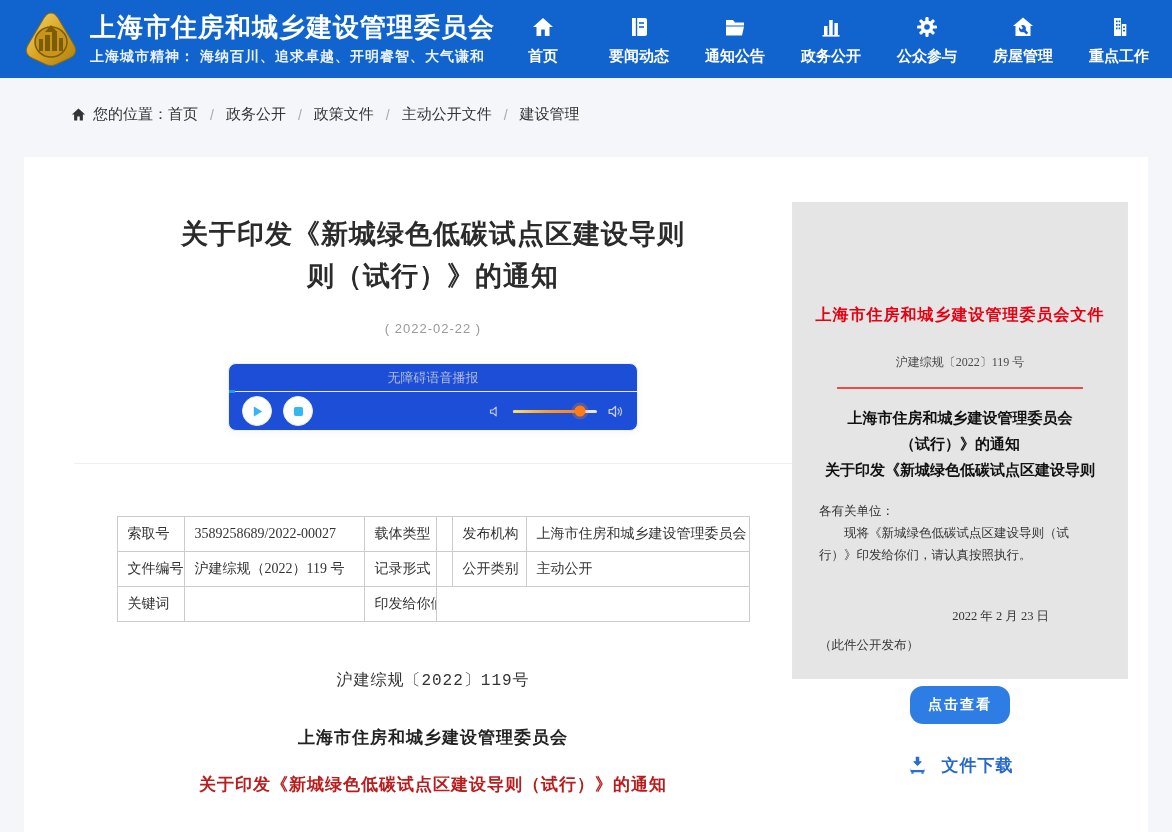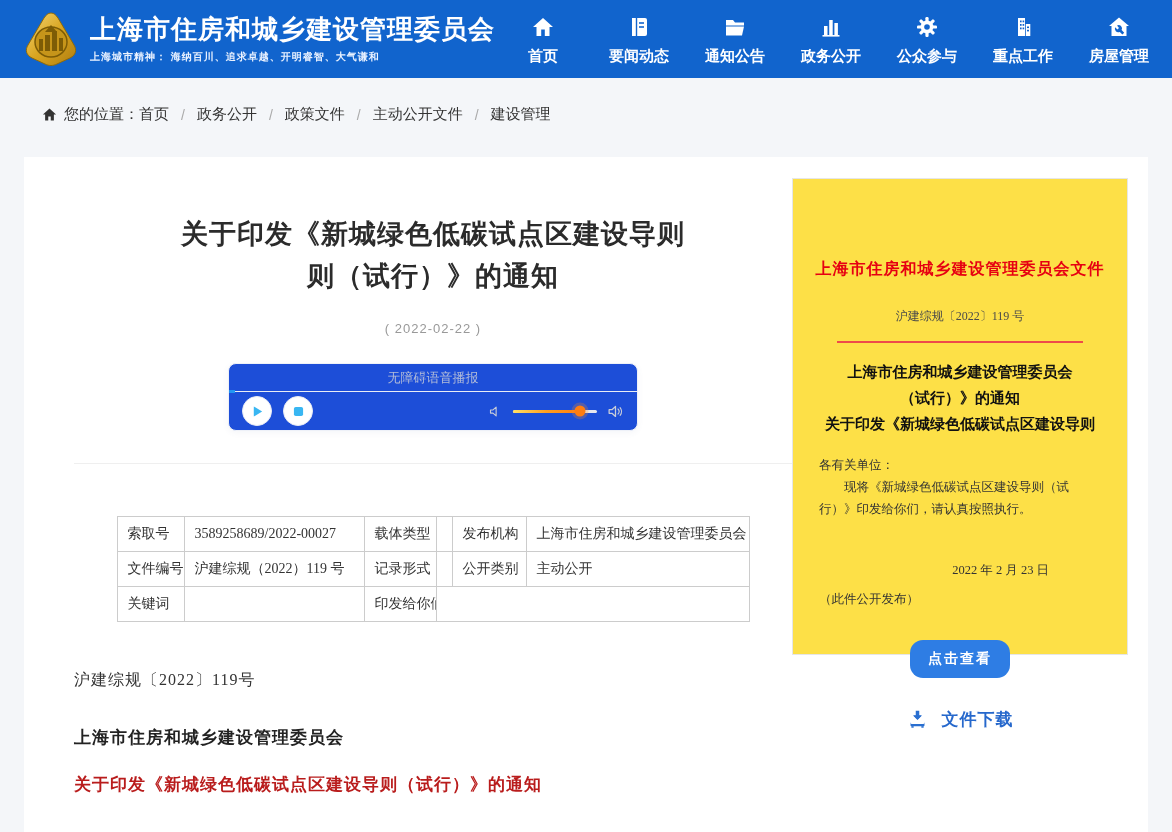--- a/index.html
+++ b/index.html
@@ -12,32 +12,32 @@
 
   
   .site-header {
     height: 78px; background: #1164cd;
     display: flex; align-items: center;
     padding: 0 22px 0 24px;
   }
   .logo { width: 54px; height: 56px; flex: none; }
   .brand { margin-left: 12px; flex: none; }
   .brand-title { color: #fff; font-size: 26px; font-weight: bold; letter-spacing: 1px; line-height: 30px; }
-  .brand-sub { color: #eaf2ff; font-size: 10px; font-weight: bold; margin-top: 6px; letter-spacing: 1px; }
+  .brand-sub { color: #eaf2ff; font-size: 14px; font-weight: bold; margin-top: 6px; letter-spacing: 1px; }
   .main-nav { margin-left: auto; display: flex; }
   .nav-item {
     width: 96px; text-align: center; cursor: pointer;
     display: flex; flex-direction: column; align-items: center;
     padding-top: 2px;
   }
   .nav-item .nav-icon { height: 26px; display: flex; align-items: center; justify-content: center; }
   .nav-item .nav-label { color: #fff; font-size: 15px; font-weight: bold; margin-top: 7px; }
 
   
-  .breadcrumb-bar { padding: 27px 0 0 42px; height: 79px; }
+  .breadcrumb-bar { padding: 27px 0 0 42px; height: 79px; margin-left: 29px; }
   .breadcrumb { display: flex; align-items: center; font-size: 15px; color: #333; }
   .breadcrumb .crumb-home-icon { margin-right: 7px; display: flex; }
   .breadcrumb a { color: #333; text-decoration: none; cursor: pointer; }
   .breadcrumb .sep { color: #aaa; margin: 0 12px; font-size: 14px; }
 
   
   .content-card {
     background: #fff; margin: 0 24px; height: 675px;
     display: flex; padding: 0 20px 0 50px;
   }
@@ -78,30 +78,30 @@
 
   
   .meta-table { border-collapse: collapse; margin: 52px auto 0; table-layout: fixed; width: 632px; font-family: Liberation Serif, serif; }
   .meta-table td {
     border: 1px solid #ccc; height: 35px; font-size: 14px; color: #333;
     padding: 0 10px; overflow: hidden; white-space: nowrap;
   }
   .meta-table td.lbl { color: #333; }
 
   
-  .doc-body { font-family: Liberation Serif, serif; }
+  .doc-body { font-family: Liberation Mono, monospace; text-align: center; }
   .doc-number-line { margin-top: 48px; font-size: 16px; color: #333; letter-spacing: 1px; }
   .doc-agency-line { margin-top: 35px; font-size: 17px; font-weight: bold; color: #222; letter-spacing: 1px; }
   .doc-title-line { margin-top: 24px; font-size: 17px; font-weight: bold; color: #b91c1c; letter-spacing: 1px; }
 
   
   .preview-col { width: 336px; flex: none; margin-top: 21px; }
   .preview-box {
-    border: 1px solid #e6e6e6; background: #fde047; height: 477px;
-    font-family: "Liberation Serif", serif; padding: 80px 20px 0;
+    border: 1px solid #e6e6e6; background: #e5e5e5; height: 477px;
+    font-family: "Liberation Serif", serif; padding: 102px 20px 0; margin-top: 24px;
   }
   .preview-red-header { color: #e60012; font-weight: bold; font-size: 16px; text-align: center; letter-spacing: 1px; }
   .preview-doc-number { color: #4a4a4a; font-size: 12px; text-align: center; margin-top: 28px; }
   .preview-red-line { height: 2px; background: #ee4a4a; margin: 16px 24px 0; }
   .preview-title { margin-top: 16px; text-align: center; font-size: 15px; font-weight: bold; color: #111; line-height: 26px; }
   .preview-salutation { margin-top: 20px; font-size: 12.5px; color: #333; padding: 0 6px; }
   .preview-body { font-size: 12.5px; color: #333; line-height: 22px; text-indent: 2em; padding: 0 6px; margin-top: 2px; }
   .preview-date { font-size: 12.5px; color: #333; text-align: right; padding-right: 58px; margin-top: 42px; }
   .preview-note { font-size: 12.5px; color: #333; padding-left: 6px; margin-top: 12px; }
   .view-btn {
@@ -196,44 +196,44 @@
             <circle cx="12" cy="12" r="6.4"></circle>
           </g>
           <circle cx="12" cy="12" r="2.8" fill="#1164cd"></circle>
         </svg>
       </span>
       <span class="nav-label">公众参与</span>
     </div>
     <div class="nav-item">
       <span class="nav-icon">
         <svg width="24" height="24" viewBox="0 0 24 24">
+            <path d="M12 2.5 L22 11 H19.5 V21 H4.5 V11 H2 Z" fill="#fff"></path>
+            <path d="M10 10.5 a3.4 3.4 0 0 1 4.6 4.6 l2.6 2.6 -1.8 1.8 -2.6 -2.6 a3.4 3.4 0 0 1 -4.6 -4.6 l2.2 2.2 1.6 -1.6 Z" fill="#1164cd"></path>
+          </svg>
+      </span>
+      <span class="nav-label">房屋管理</span>
+    </div>
+    <div class="nav-item">
+      <span class="nav-icon">
+        <svg width="24" height="24" viewBox="0 0 24 24">
             <rect x="7" y="3" width="7" height="18" fill="#fff"></rect>
             <rect x="14.8" y="9" width="4.5" height="12" fill="#fff"></rect>
             <g fill="#1164cd">
               <rect x="9" y="5.5" width="1.6" height="1.8"></rect>
               <rect x="11.6" y="5.5" width="1.6" height="1.8"></rect>
               <rect x="9" y="9" width="1.6" height="1.8"></rect>
               <rect x="11.6" y="9" width="1.6" height="1.8"></rect>
               <rect x="9" y="12.5" width="1.6" height="1.8"></rect>
               <rect x="11.6" y="12.5" width="1.6" height="1.8"></rect>
               <rect x="16" y="11.5" width="2" height="1.6"></rect>
               <rect x="16" y="14.8" width="2" height="1.6"></rect>
             </g>
           </svg>
       </span>
       <span class="nav-label">重点工作</span>
-    </div>
-    <div class="nav-item">
-      <span class="nav-icon">
-        <svg width="24" height="24" viewBox="0 0 24 24">
-            <path d="M12 2.5 L22 11 H19.5 V21 H4.5 V11 H2 Z" fill="#fff"></path>
-            <path d="M10 10.5 a3.4 3.4 0 0 1 4.6 4.6 l2.6 2.6 -1.8 1.8 -2.6 -2.6 a3.4 3.4 0 0 1 -4.6 -4.6 l2.2 2.2 1.6 -1.6 Z" fill="#1164cd"></path>
-          </svg>
-      </span>
-      <span class="nav-label">房屋管理</span>
     </div>
   </nav>
 </header>
 
 <div class="breadcrumb-bar">
   <div class="breadcrumb">
     <span class="crumb-home-icon">
       <svg width="15" height="15" viewBox="0 0 24 24" fill="#333">
           <path d="M12 2.5 L22.5 12 H19 V21.5 H14 V15 H10 V21.5 H5 V12 H1.5 Z"></path>
         </svg>

